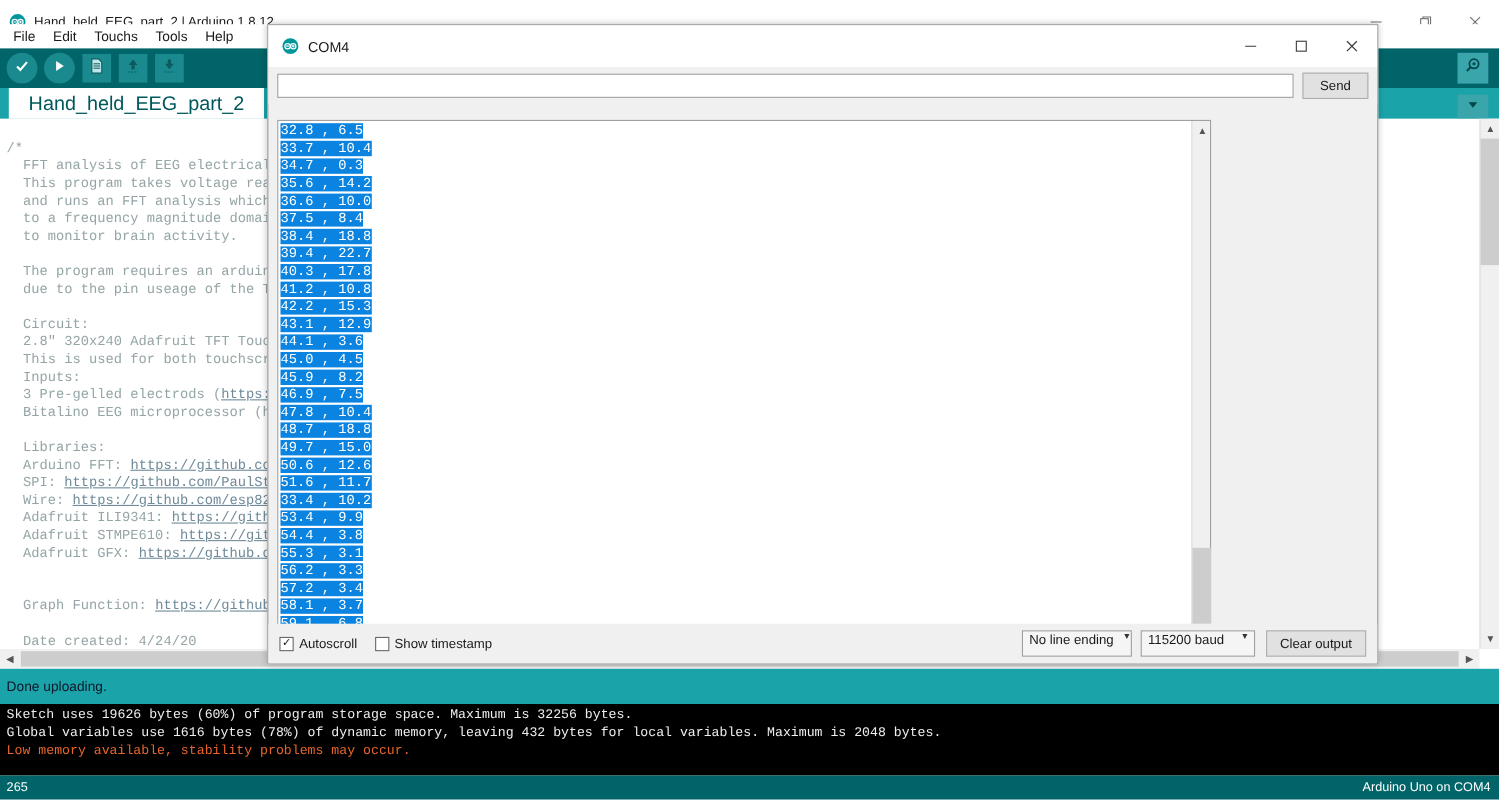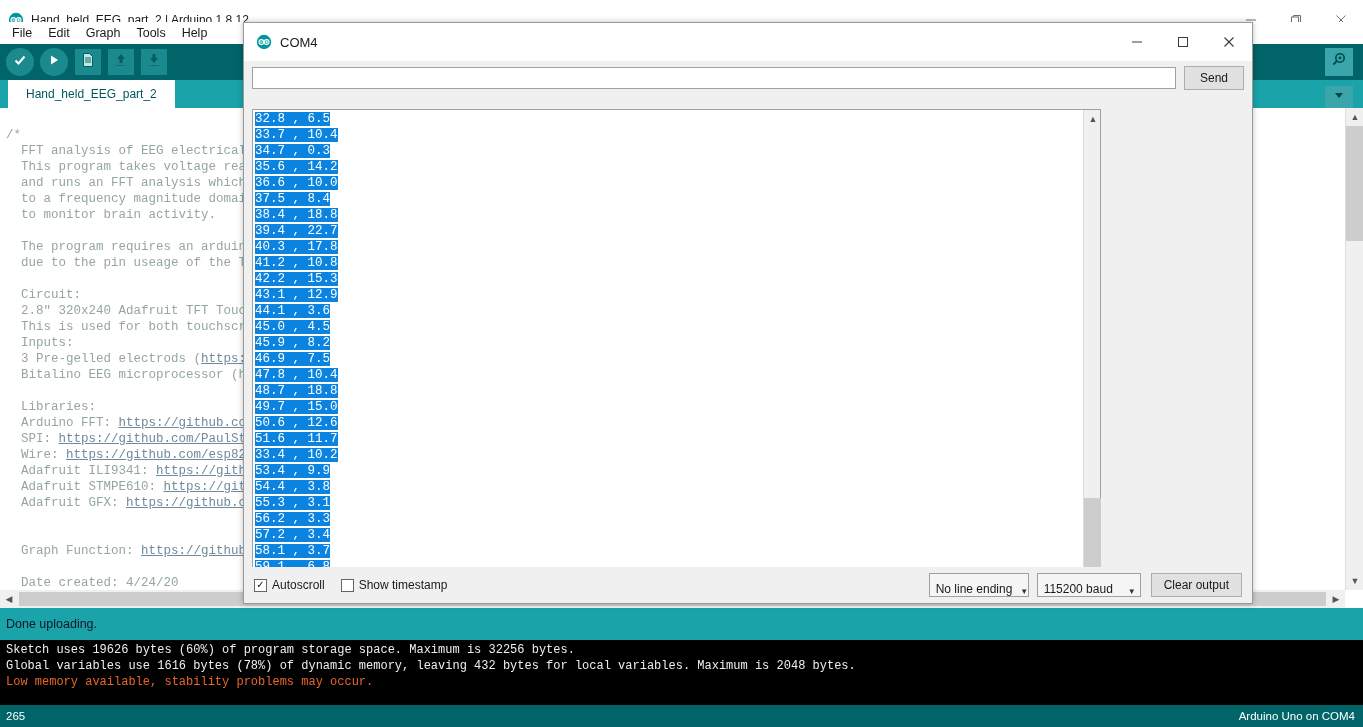--- a/index.html
+++ b/index.html
@@ -85,21 +85,21 @@
   #tabstrip {
     position: absolute; left: 0; top: 80px; width: 1363px; height: 28px;
     background: #1aa3a8;
     display: flex; align-items: flex-end;
   }
   #tab-active {
     background: #ffffff;
     height: 28px;
     padding: 0 18px;
     display: flex; align-items: center;
-    font-size: 12px; color: #00585c;
+    font-size: 18px; color: #00585c;
     margin-left: 8px;
     white-space: nowrap;
   }
   #tab-dropdown {
     margin-left: auto; margin-right: 10px;
     width: 28px; height: 22px;
     background: #3aa6ab;
     display: flex; align-items: center; justify-content: center;
     color: #00474b;
   }
@@ -242,21 +242,21 @@
     border: 1px solid #666; background: #fff;
     margin-right: 5px;
     display: flex; align-items: center; justify-content: center;
     font-size: 10px; color: #111; line-height: 1;
   }
   #sm-spacer { flex: 1 1 auto; }
   .sm-select {
     height: 24px; min-width: 100px;
     background: #f5f5f5; border: 1px solid #a0a0a0;
     font-size: 12px; color: #1a1a1a;
-    display: flex; align-items: flex-end;
+    display: flex; align-items: flex-start;
     padding: 0 4px 0 6px;
     margin-left: 8px;
   }
   .sm-select .cap { flex: 1 1 auto; white-space: nowrap; }
   .sm-select .chev { font-size: 8px; color: #333; padding-left: 8px; }
   #sm-clear {
     height: 24px; padding: 0 12px; margin-left: 10px;
     background: #e1e1e1; border: 1px solid #adadad;
     font-size: 12px; color: #1a1a1a;
     display: flex; align-items: center;
@@ -297,21 +297,21 @@
           <line x1="1.5" y1="1.5" x2="10.5" y2="10.5" stroke="#707070" stroke-width="1"></line>
           <line x1="10.5" y1="1.5" x2="1.5" y2="10.5" stroke="#707070" stroke-width="1"></line>
         </svg>
       </div>
     </div>
   </div>
 
   <div id="menubar">
     <div class="menu-item">File</div>
     <div class="menu-item">Edit</div>
-    <div class="menu-item">Graph</div>
+    <div class="menu-item">Touchs</div>
     <div class="menu-item">Tools</div>
     <div class="menu-item">Help</div>
   </div>
 
   <div id="toolbar">
     <div class="tb-round">
       <span>
         <svg width="16" height="16" viewBox="0 0 16 16">
             <polyline points="3.5,8.5 6.5,11.5 12.5,4.5" fill="none" stroke="#ffffff" stroke-width="2"></polyline>
           </svg>

